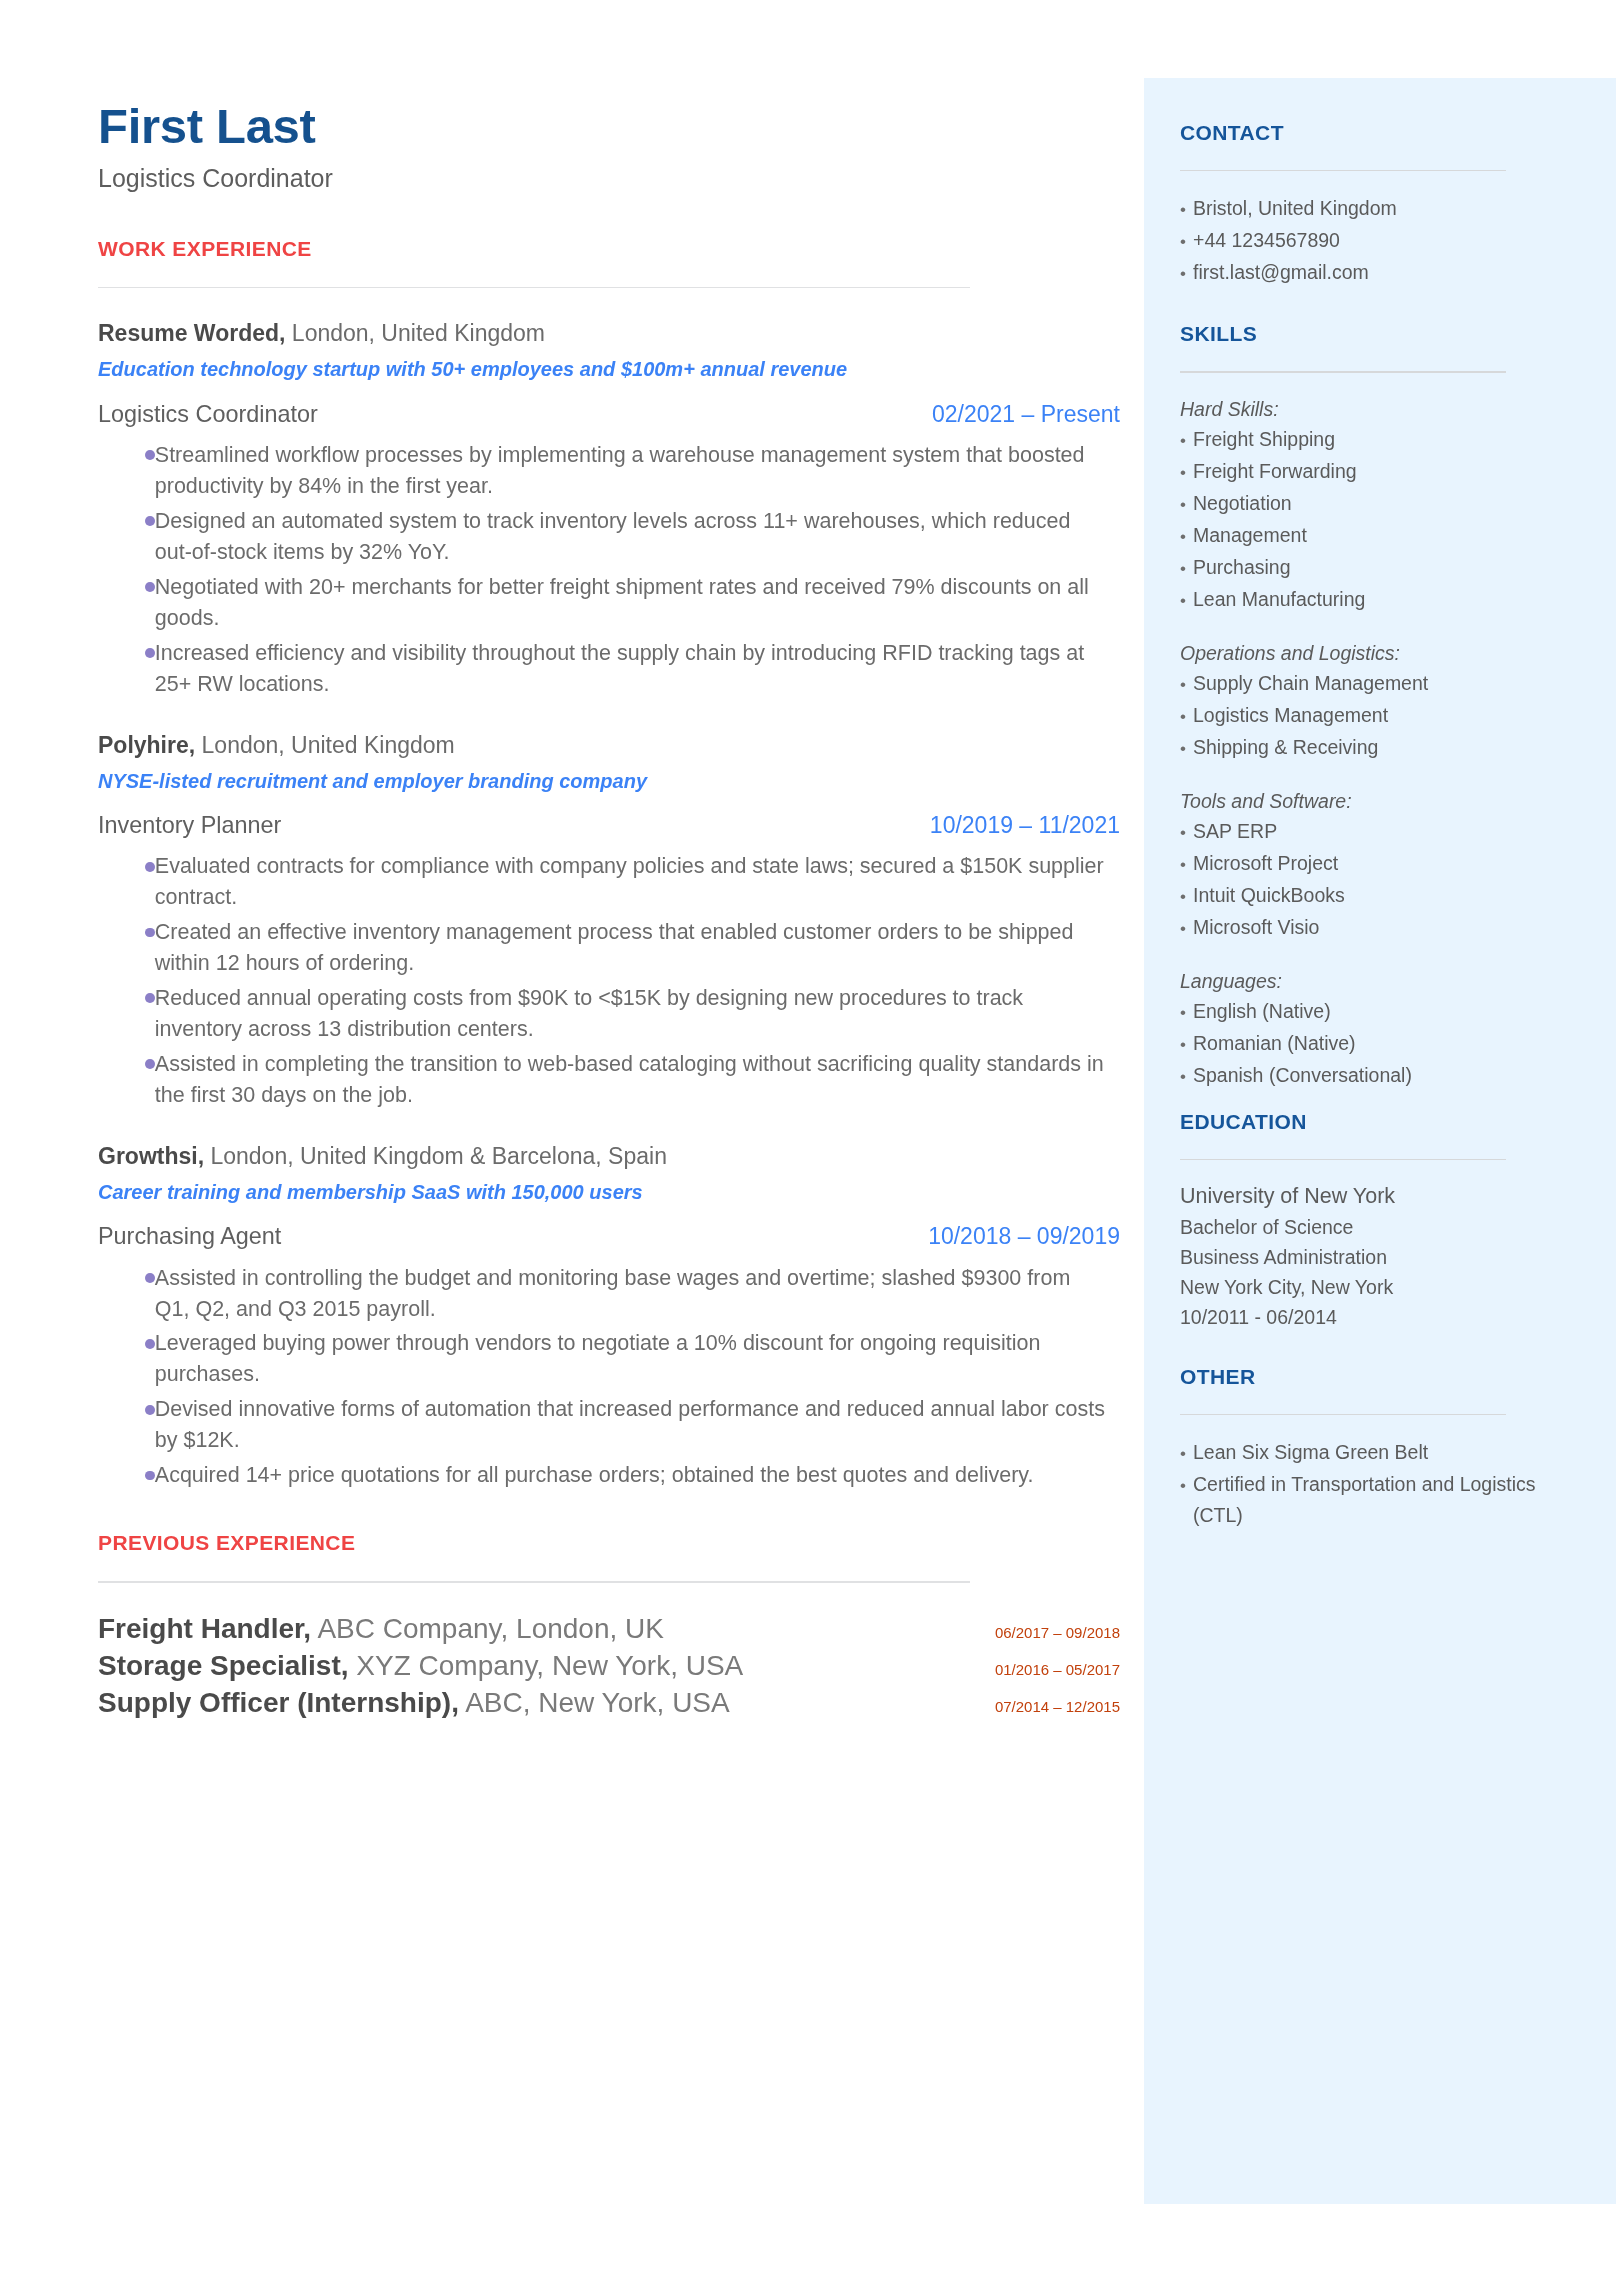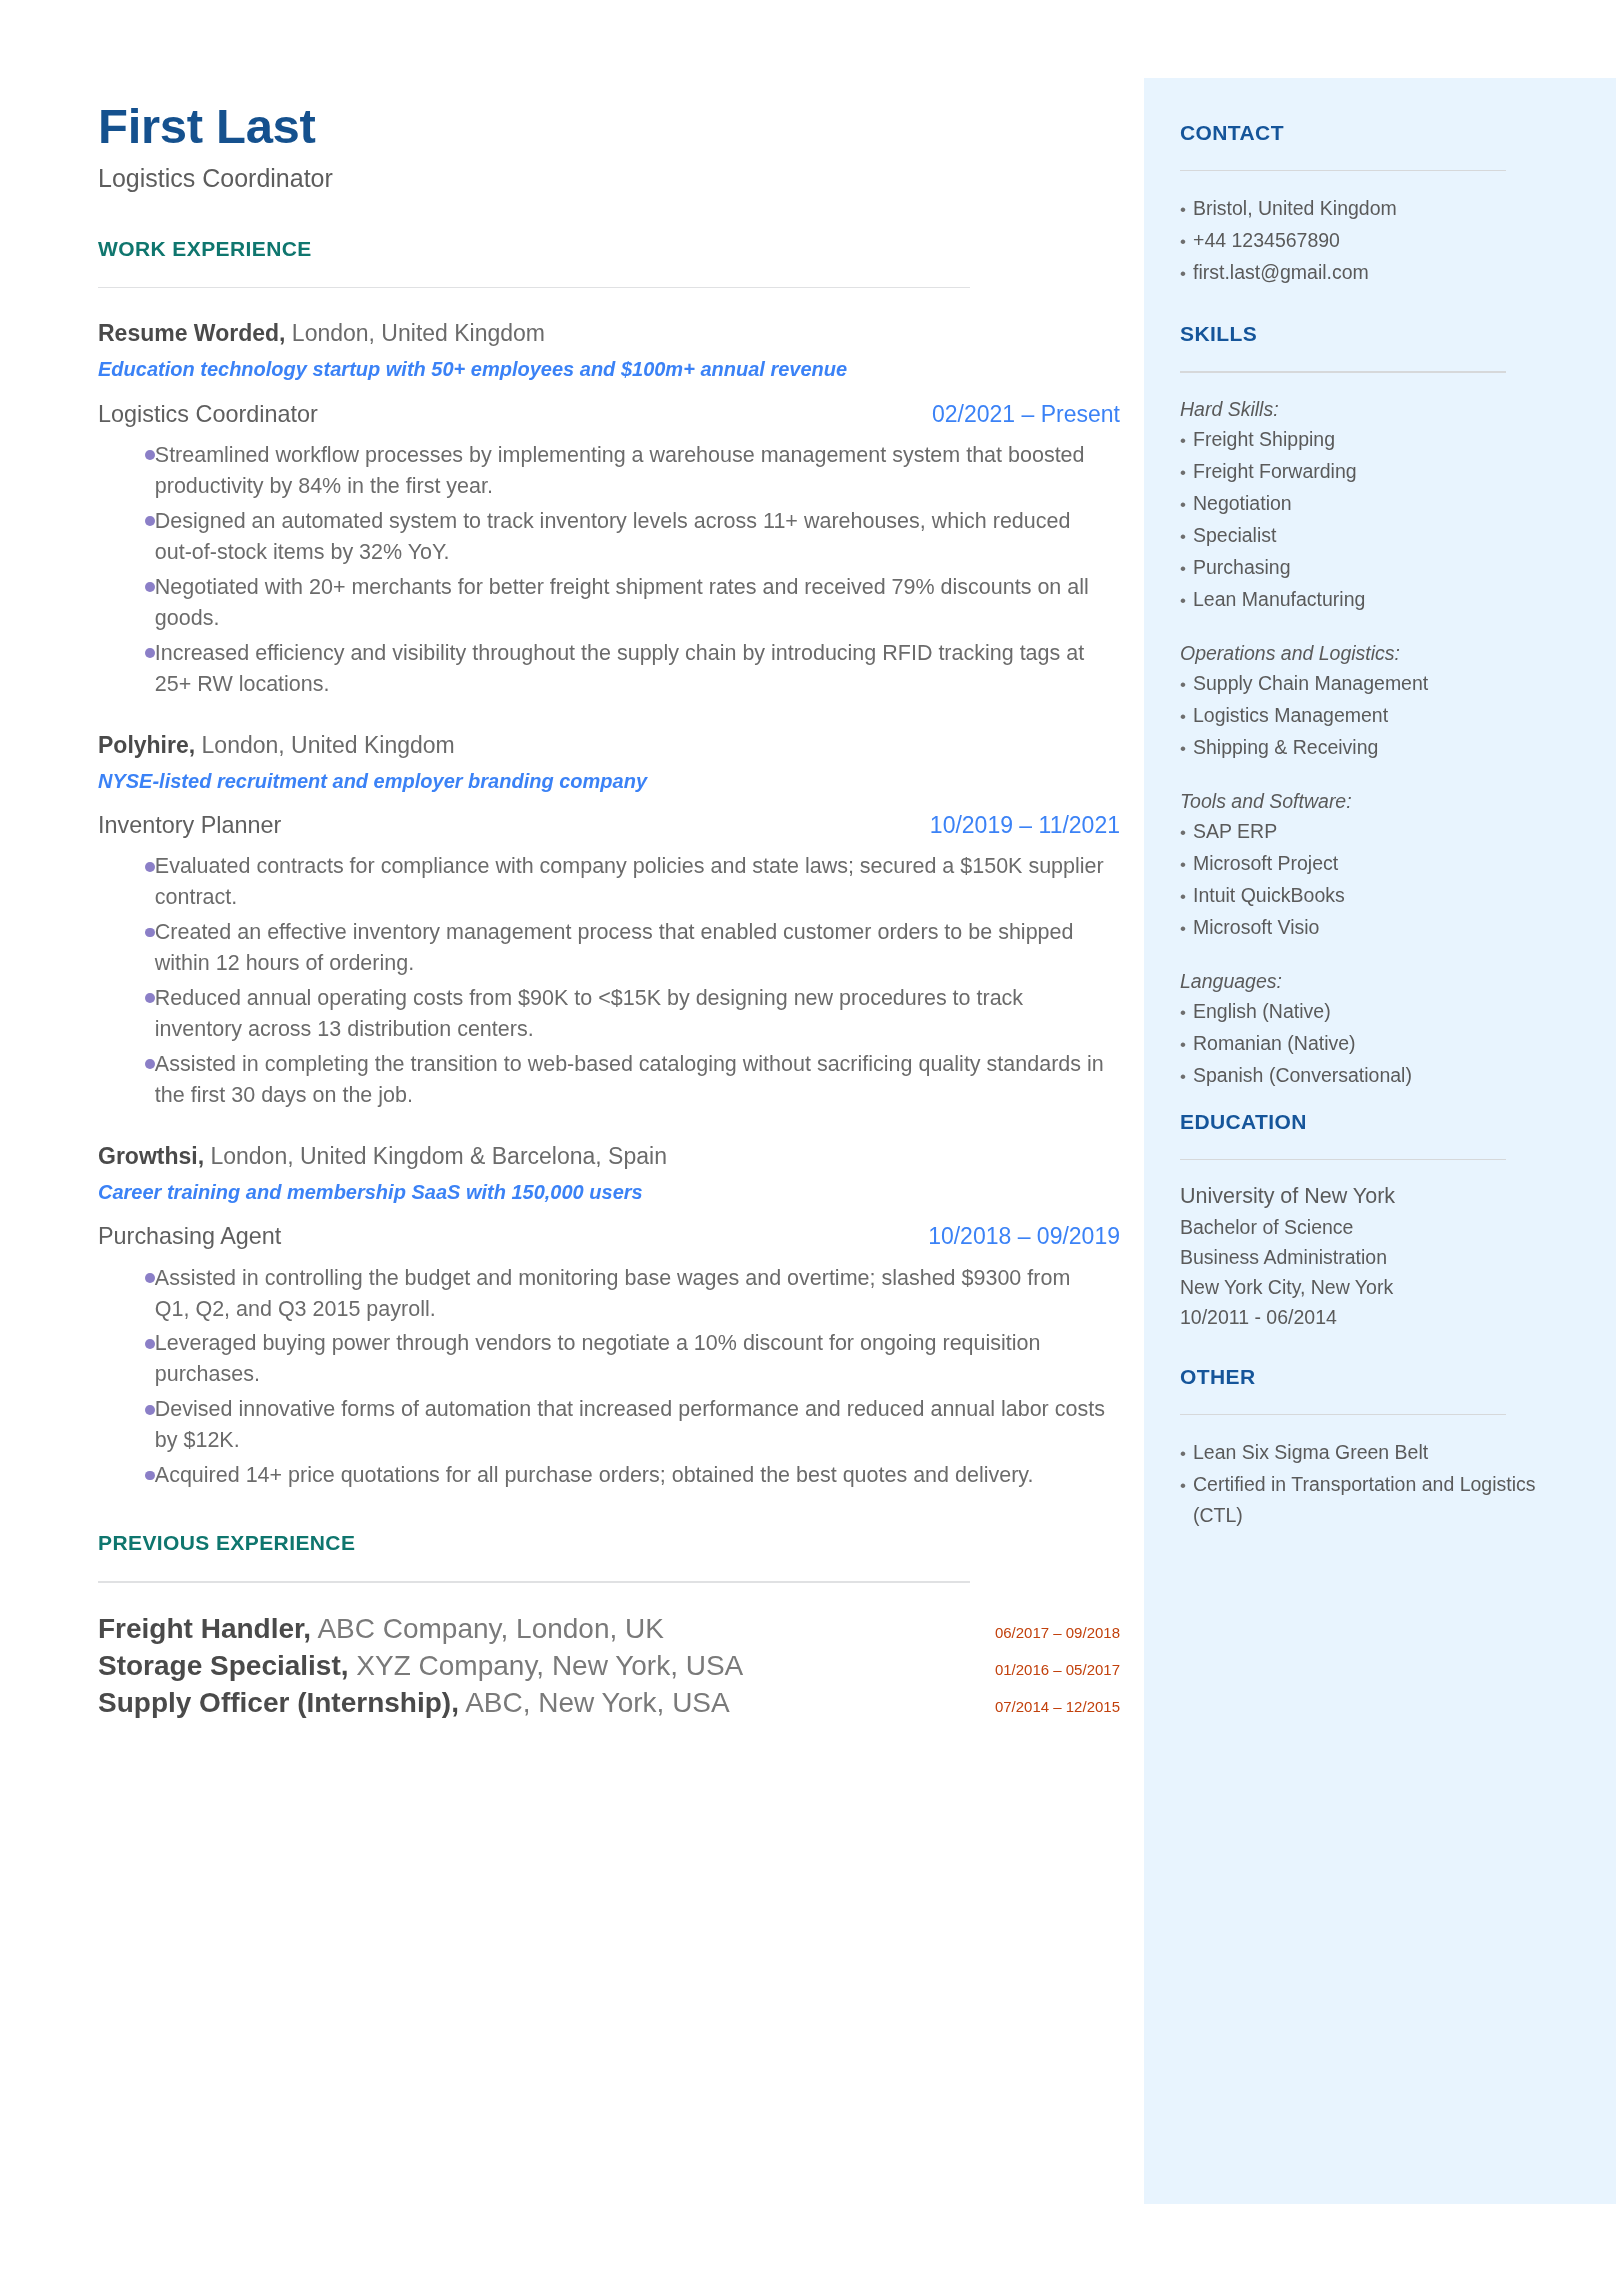--- a/index.html
+++ b/index.html
@@ -95,21 +95,21 @@
     line-height: 56px;
   }
   .subtitle {
     color: #5d5d5d;
     font-size: 25px;
     font-weight: 300;
     line-height: 38px;
     margin-top: 5.2px;
   }
   .sec-head {
-    color: #0f766e;
+    color: #ef4444;
     font-weight: bold;
     font-size: 21px;
     letter-spacing: 0.4px;
     text-transform: uppercase;
     margin-top: 40px;
   }
   .main-rule {
     height: 1.3px;
     background: #e0e1e3;
     width: 872px;
@@ -244,21 +244,21 @@
             <li class="side-li">
                 <span class="dot">•</span>
                 <span class="txt">Freight Forwarding</span>
               </li>
             <li class="side-li">
                 <span class="dot">•</span>
                 <span class="txt">Negotiation</span>
               </li>
             <li class="side-li">
                 <span class="dot">•</span>
-                <span class="txt">Specialist</span>
+                <span class="txt">Management</span>
               </li>
             <li class="side-li">
                 <span class="dot">•</span>
                 <span class="txt">Purchasing</span>
               </li>
             <li class="side-li">
                 <span class="dot">•</span>
                 <span class="txt">Lean Manufacturing</span>
               </li>
           </ul>

